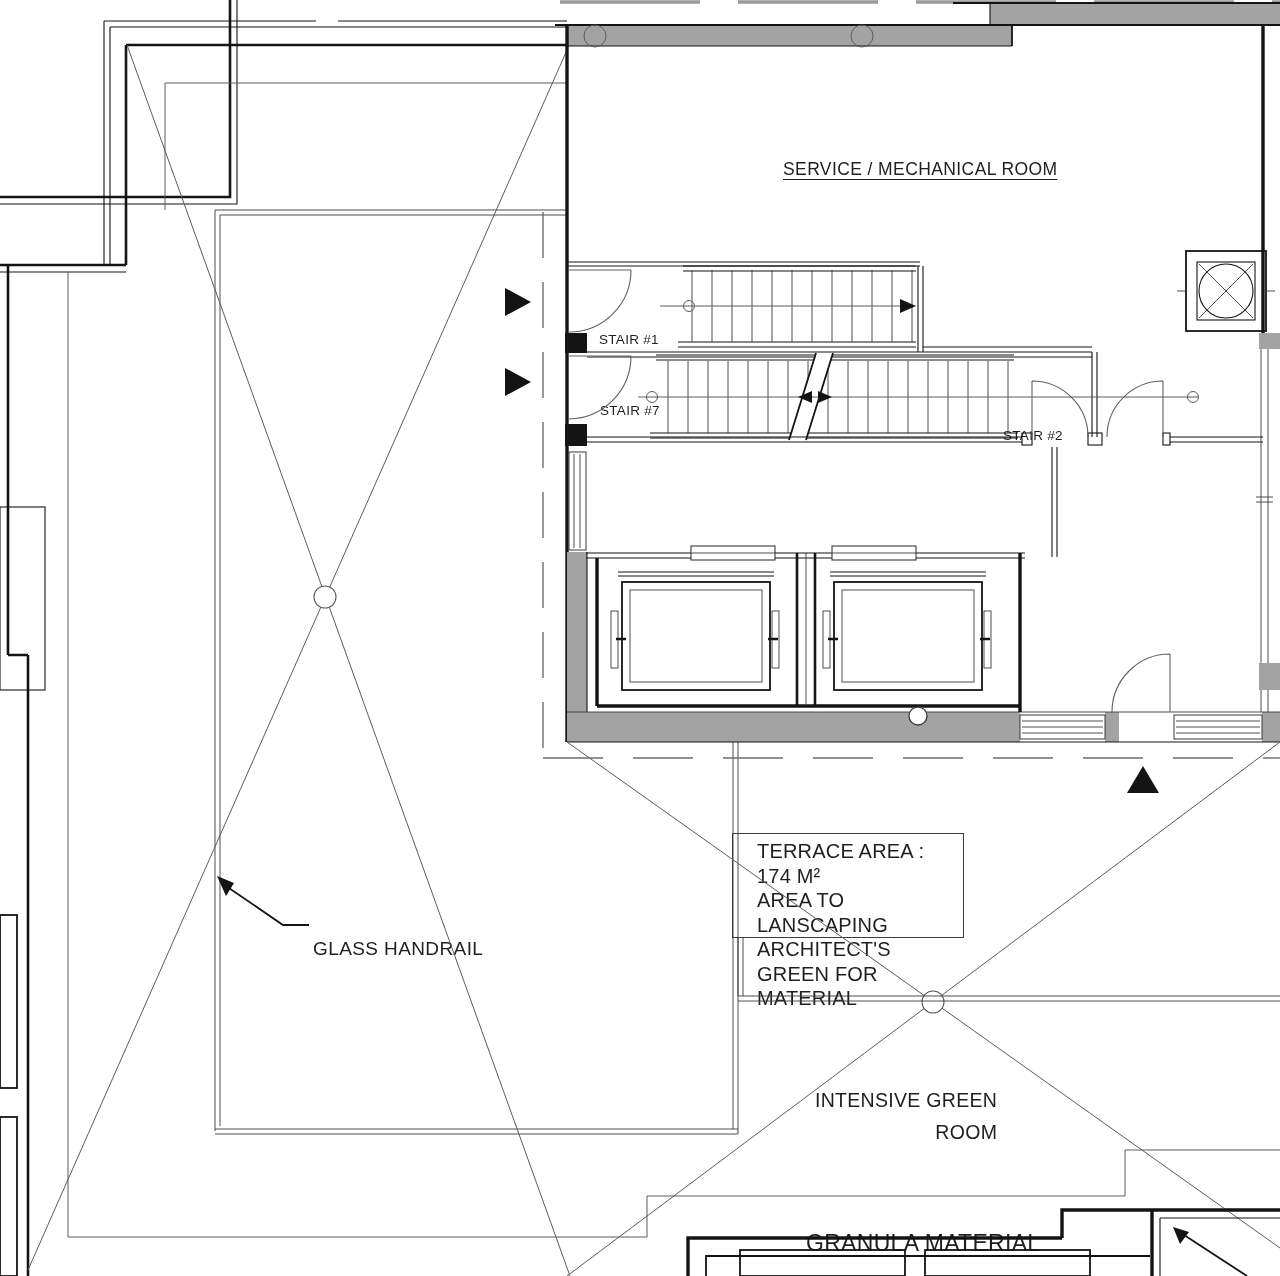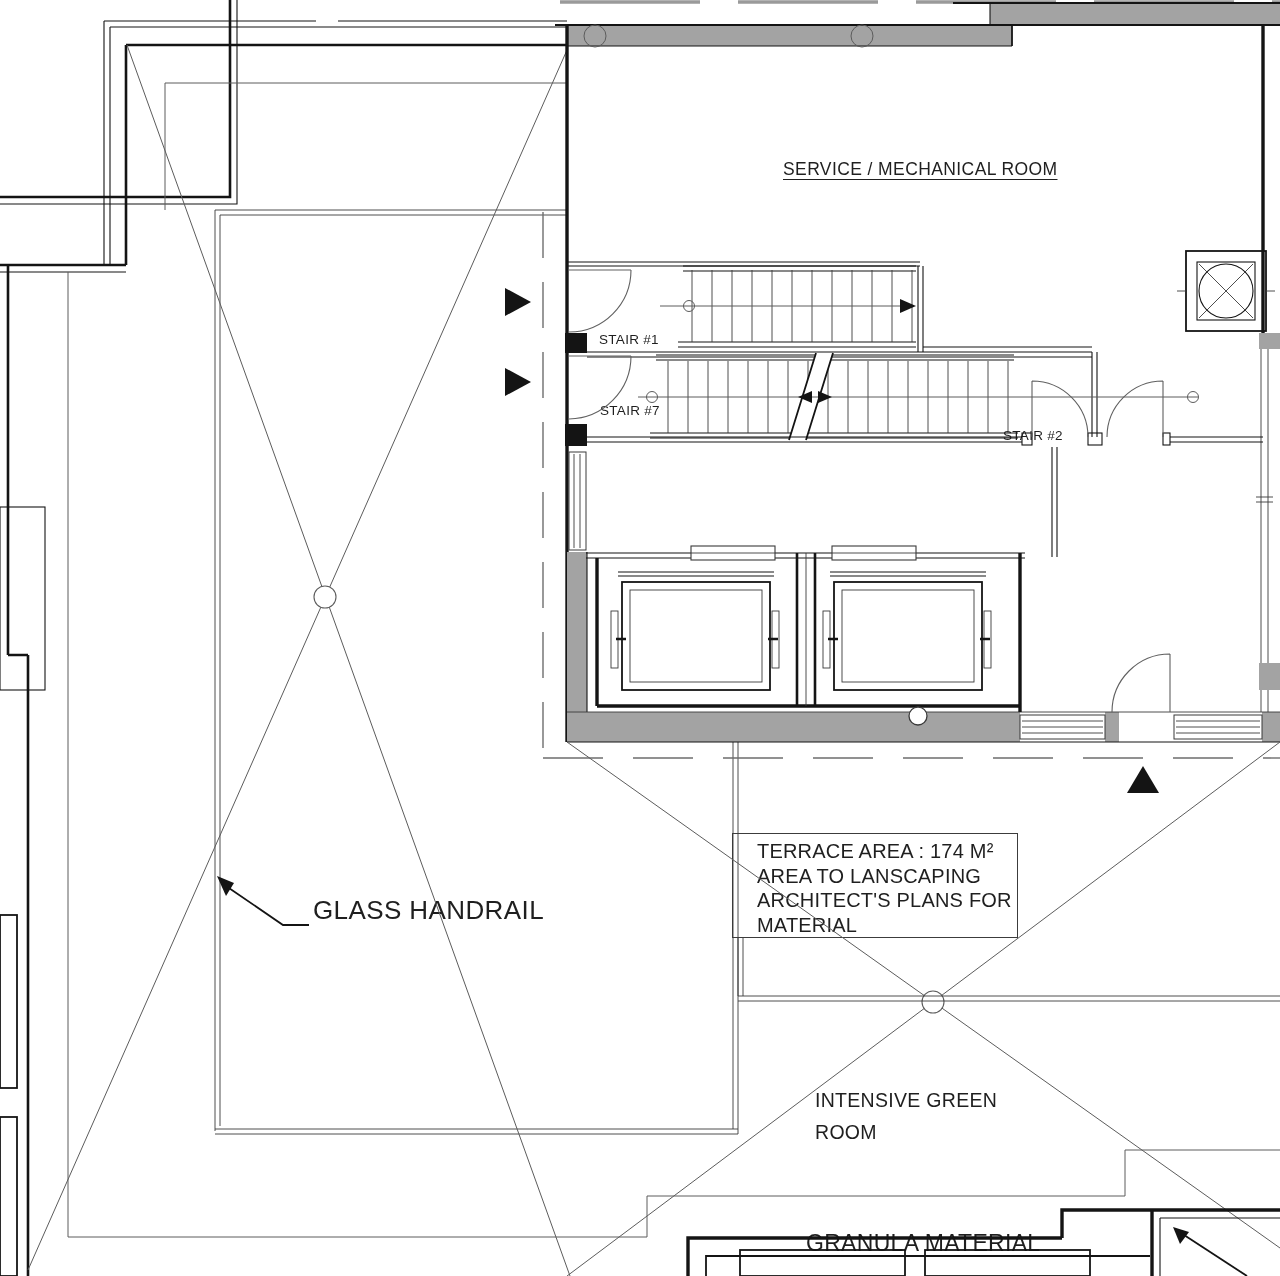--- a/index.html
+++ b/index.html
@@ -10,27 +10,27 @@
   .canvas{position:relative;width:1280px;height:1276px;background:#fff;overflow:hidden;
           font-family:"Liberation Sans", sans-serif;color:var(--text);}
   .plan-svg{position:absolute;left:0;top:0;z-index:3;pointer-events:none;}
   .lbl{position:absolute;white-space:nowrap;z-index:2;color:var(--text);margin-top:28px;}
   .lbl-room{left:783px;top:131px;font-size:17.5px;letter-spacing:.4px;
             text-decoration:underline;text-underline-offset:4px;}
   .lbl-stair{font-size:13.5px;letter-spacing:.3px;}
   .lbl-stair1{left:599px;top:304px;}
   .lbl-stair5{left:600px;top:375px;}
   .lbl-stair2{left:1003px;top:400px;}
-  .lbl-glass{left:313px;top:867px;font-size:26px;letter-spacing:.4px;}
-  .note-box{position:absolute;left:732px;top:833px;width:286px;height:105px;z-index:1;
+  .lbl-glass{left:313px;top:910px;font-size:19px;letter-spacing:.4px;}
+  .note-box{position:absolute;left:732px;top:833px;width:232px;height:105px;z-index:1;
             background:#fff;border:1.6px solid #3c3c3c;box-sizing:border-box;
             padding:5px 0 0 24px;font-size:20px;line-height:24.5px;letter-spacing:.2px;}
   .note-box span{display:block;}
   .lbl-igr{left:815px;top:1056px;font-size:19.5px;line-height:32px;letter-spacing:.3px;}
-  .lbl-igr span{display:block;}
+  .lbl-igr span{display:block;text-align:right;}
   .lbl-granula{left:806px;top:1202px;font-size:23px;letter-spacing:.3px;}
 
   
   .w4{stroke:var(--line-dark);stroke-width:3.4;fill:none;}
   .w3{stroke:var(--line-dark);stroke-width:2.6;fill:none;}
   .w2{stroke:var(--line-dark);stroke-width:1.8;fill:none;}
   .t{stroke:var(--line-dark);stroke-width:1.1;fill:none;}
   .t8{stroke:#3a3a3a;stroke-width:.9;fill:none;}
   .g{stroke:var(--line-thin);stroke-width:1;fill:none;}
   .arc{stroke:#606060;stroke-width:1.1;fill:none;}
@@ -42,21 +42,21 @@
   .dashH{stroke:#6e6e6e;stroke-width:1.4;fill:none;stroke-dasharray:60 30;}
 </style>
 </head>
 <body>
 
 <div class="canvas">
 
   <div class="note-box">
     <span>TERRACE AREA : 174 M²</span>
     <span>AREA TO LANSCAPING</span>
-    <span>ARCHITECT'S PLANS FOR</span>
+    <span>ARCHITECT'S GREEN FOR</span>
     <span>MATERIAL</span>
   </div>
 
   <div class="lbl lbl-room">SERVICE / MECHANICAL ROOM</div>
   <div class="lbl lbl-stair lbl-stair1">STAIR #1</div>
   <div class="lbl lbl-stair lbl-stair5">STAIR #7</div>
   <div class="lbl lbl-stair lbl-stair2">STAIR #2</div>
   <div class="lbl lbl-glass">GLASS HANDRAIL</div>
   <div class="lbl lbl-igr">
     <span>INTENSIVE GREEN</span>

